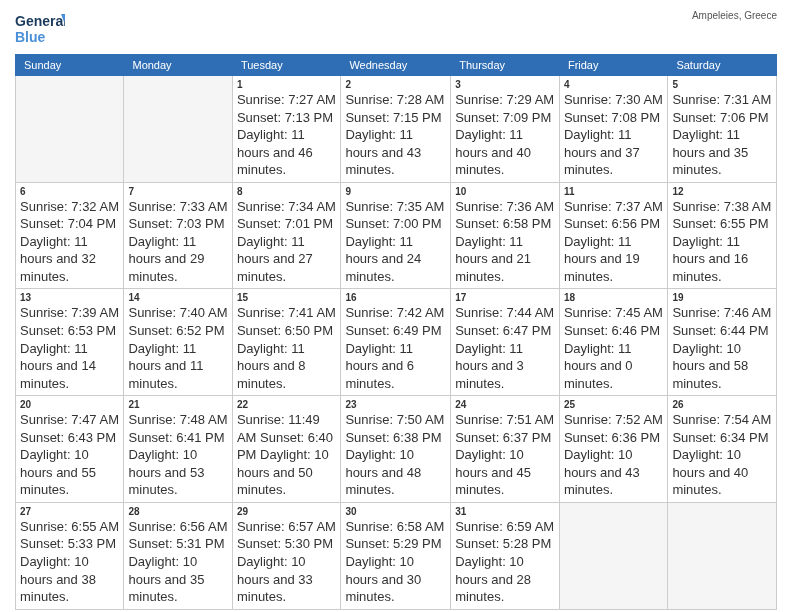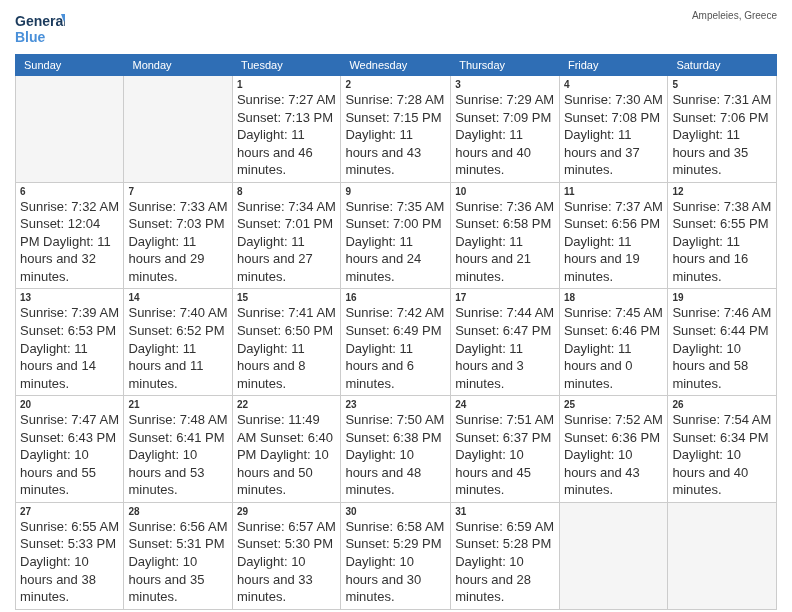--- a/index.html
+++ b/index.html
@@ -143,21 +143,21 @@
             <div class="day-info">Sunrise: 7:31 AM
 Sunset: 7:06 PM
 Daylight: 11 hours
 and 35 minutes.</div>
           </td>
         </tr>
         <tr>
           <td>
             <span class="day-num">6</span>
             <div class="day-info">Sunrise: 7:32 AM
-Sunset: 12:04 PM
+Sunset: 7:04 PM
 Daylight: 11 hours
 and 32 minutes.</div>
           </td>
           <td>
             <span class="day-num">7</span>
             <div class="day-info">Sunrise: 7:33 AM
 Sunset: 7:03 PM
 Daylight: 11 hours
 and 29 minutes.</div>
           </td>

